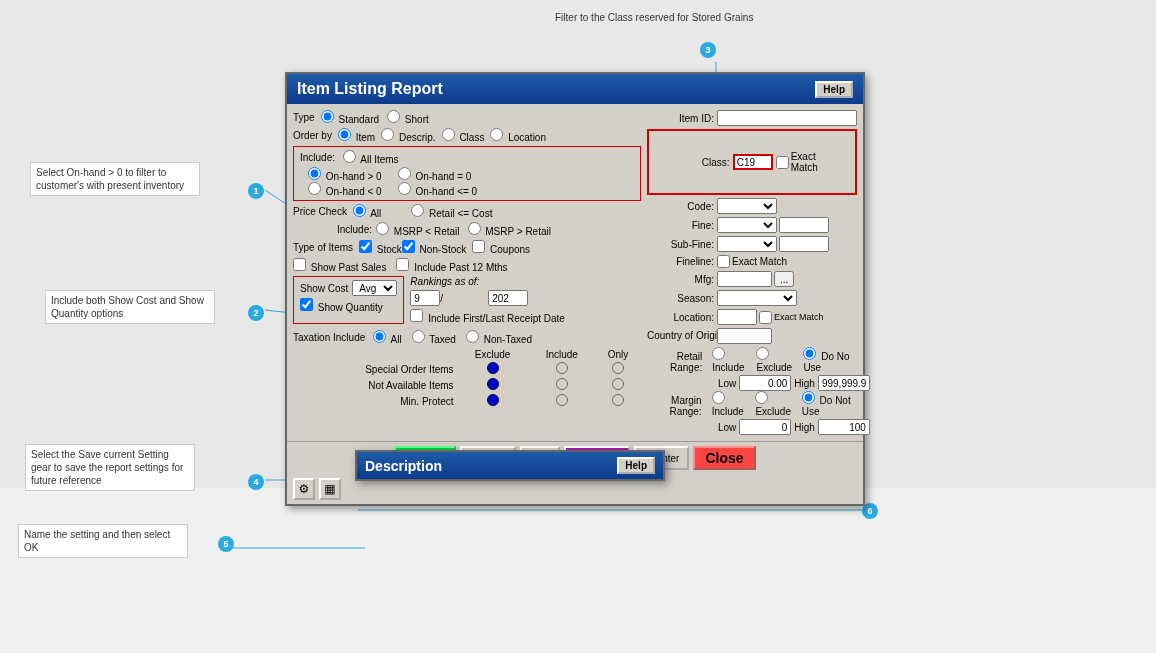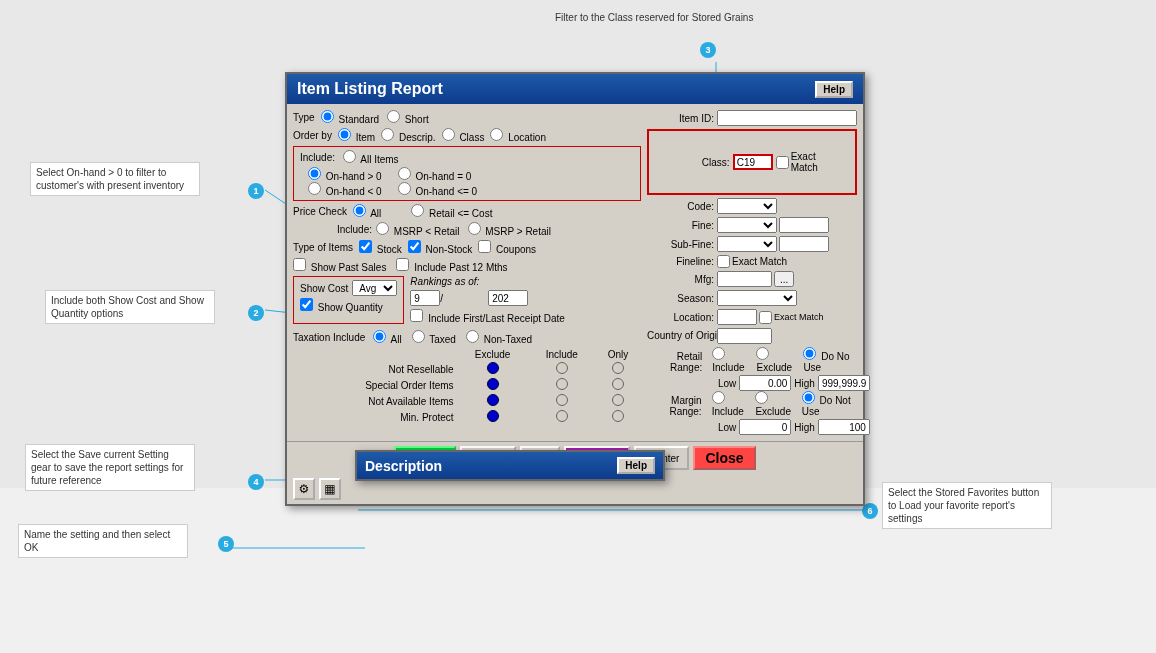--- a/index.html
+++ b/index.html
@@ -503,23 +503,20 @@
     <span>4</span>
   </div>
 
   <div class="ann-box" style="top:524px; left:18px;">
     <span>Name the setting and then select OK</span>
   </div>
   <div class="callout-bubble" style="top:536px; left:218px;">
     <span>5</span>
   </div>
 
-  <div class="ann-box" style="top:482px; left:882px;">
-    <span>Select the Stored Favorites button to Load your favorite report's settings</span>
-  </div>
   <div class="callout-bubble" style="top:503px; left:862px;">
     <span>6</span>
   </div>
 
   <div class="main-dialog">
     <div class="dialog-title">
       <span>Item Listing Report</span>
       <button class="help-btn">Help</button>
     </div>
 
@@ -563,21 +560,21 @@
         </div>
         <div class="form-row" style="margin-left:44px;">
           <span class="form-label" style="margin-right:4px;">Include:</span>
           <label><input type="radio" name="price" style=""> <span>MSRP &lt; Retail</span></label>
           <label style="margin-left:8px;"><input type="radio" name="price" style=""> <span>MSRP &gt; Retail</span></label>
         </div>
 
         <div class="form-row">
           <span class="form-label" style="margin-right:6px;">Type of Items</span>
           <label><input type="checkbox" checked="" style=""> <span>Stock</span></label>
-          <label style="margin-left:6px;"><input type="checkbox" checked="" style=""> <span>Non-Stock</span></label>
+          <label style="margin-left:0;"><input type="checkbox" checked="" style=""> <span>Non-Stock</span></label>
           <label style="margin-left:6px;"><input type="checkbox" style=""> <span>Coupons</span></label>
         </div>
 
         <div class="form-row">
           <label><input type="checkbox" style=""> <span>Show Past Sales</span></label>
           <label style="margin-left:10px;"><input type="checkbox" style=""> <span>Include Past 12 Mths</span></label>
         </div>
 
         <div style="display:flex; gap:6px; margin-bottom:3px;">
           <div class="show-box" style="flex:0 0 auto;">
@@ -625,26 +622,20 @@
           <thead>
             <tr>
               <th></th>
               <th>Exclude</th>
               <th>Include</th>
               <th>Only</th>
             </tr>
           </thead>
           <tbody>
             <tr>
-              <td class="label-cell">Not Resellable</td>
-              <td><span class="blue-circle"></span></td>
-              <td><span class="empty-circle"></span></td>
-              <td><span class="empty-circle"></span></td>
-            </tr>
-            <tr>
               <td class="label-cell">Special Order Items</td>
               <td><span class="blue-circle"></span></td>
               <td><span class="empty-circle"></span></td>
               <td><span class="empty-circle"></span></td>
             </tr>
             <tr>
               <td class="label-cell">Not Available Items</td>
               <td><span class="blue-circle"></span></td>
               <td><span class="empty-circle"></span></td>
               <td><span class="empty-circle"></span></td>

